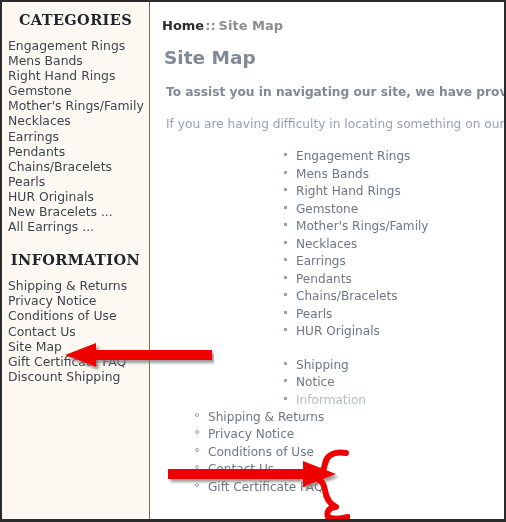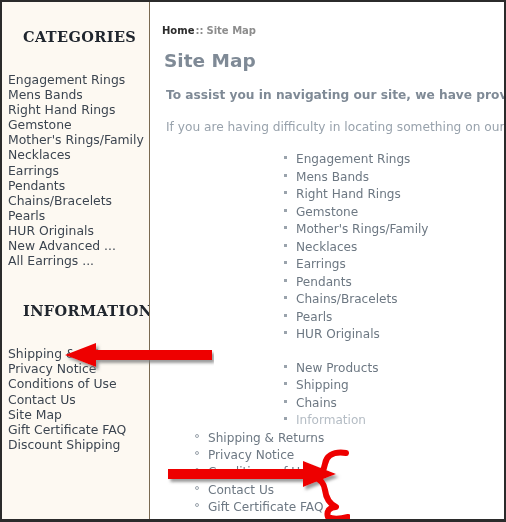--- a/index.html
+++ b/index.html
@@ -47,21 +47,21 @@
   }
 
   .box-heading {
     text-align: center;
     font-family: "DejaVu Serif", serif;
     font-weight: bold;
     font-size: 14.5px;
     color: #20262e;
     letter-spacing: 0.4px;
     padding: 8px 4px 0 4px;
-    margin: 17px;
+    margin: 0;
   }
   #categories-heading { padding-top: 9px; }
   #information-heading { padding-top: 17px; }
 
   .box-links {
     list-style: none;
     margin: 0;
     padding: 10px 0 0 6px;
   }
   .box-links li {
@@ -82,22 +82,22 @@
   #content {
     flex: 1 1 auto;
     min-width: 0;
     background: #ffffff;
     padding: 0;
     overflow: hidden;
     position: relative;
   }
 
   #breadcrumb {
-    font-size: 10px;
-    padding: 23px 0 0 12px;
+    font-size: 13px;
+    padding: 16px 0 0 12px;
     white-space: nowrap;
     font-family: "DejaVu Sans", sans-serif;
   }
   #breadcrumb .crumb-home {
     font-weight: bold;
     color: #2b2b2b;
     text-decoration: none;
   }
   #breadcrumb .crumb-sep {
     font-weight: bold;
@@ -263,21 +263,21 @@
           <li>
               <a href="#">Chains/Bracelets</a>
             </li>
           <li>
               <a href="#">Pearls</a>
             </li>
           <li>
               <a href="#">HUR Originals</a>
             </li>
           <li>
-              <a href="#">New Advanced ...</a>
+              <a href="#">New Bracelets ...</a>
             </li>
           <li>
               <a href="#">All Earrings ...</a>
             </li>
         </ul>
       </div>
 
       <div class="box">
         <div class="box-heading" id="information-heading">INFORMATION</div>
         <ul class="box-links">
@@ -330,23 +330,22 @@
           <li><span class="marker-sq"></span><a href="#">Earrings</a></li>
           <li><span class="marker-sq"></span><a href="#">Pendants</a></li>
           <li><span class="marker-sq"></span><a href="#">Chains/Bracelets</a></li>
           <li><span class="marker-sq"></span><a href="#">Pearls</a></li>
           <li><span class="marker-sq"></span><a href="#">HUR Originals</a></li>
         </ul>
 
         <div class="group-gap"></div>
 
         <ul class="sm-level1">
-          <li><span class="marker-sq"></span><a href="#">New Products</a></li>
           <li><span class="marker-sq"></span><a href="#">Shipping</a></li>
-          <li><span class="marker-sq"></span><a href="#">Chains</a></li>
+          <li><span class="marker-sq"></span><a href="#">Notice</a></li>
           <li><span class="marker-sq"></span><span class="item-text muted">Information</span></li>
         </ul>
 
         <ul class="sm-level2">
           <li><span class="marker-circ"></span><a href="#">Shipping &amp; Returns</a></li>
           <li><span class="marker-circ"></span><a href="#">Privacy Notice</a></li>
           <li><span class="marker-circ"></span><a href="#">Conditions of Use</a></li>
           <li><span class="marker-circ"></span><a href="#">Contact Us</a></li>
           <li><span class="marker-circ"></span><a href="#">Gift Certificate FAQ</a></li>
 

